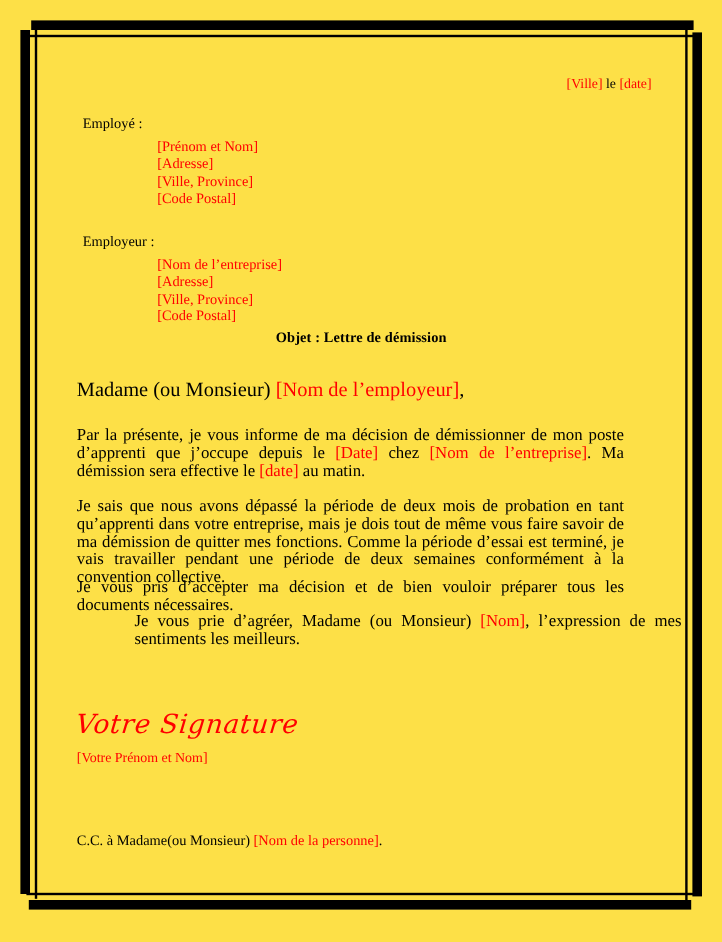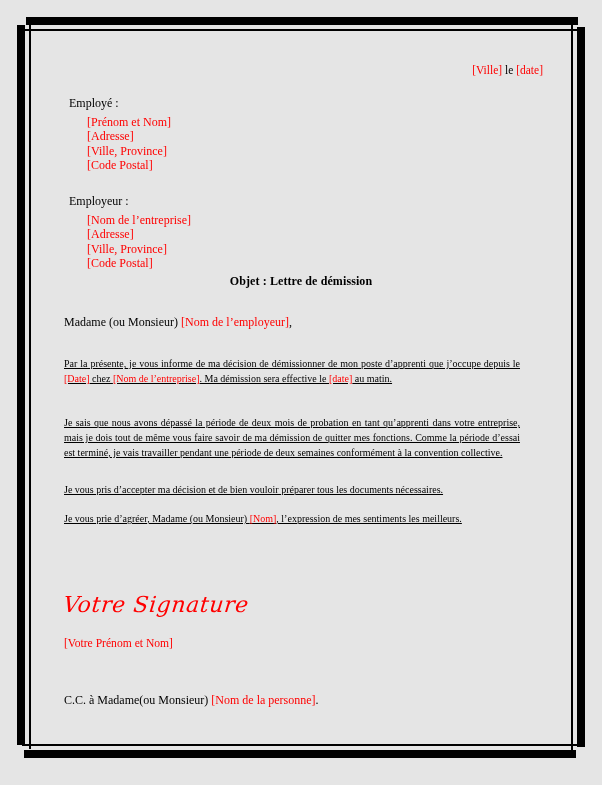--- a/index.html
+++ b/index.html
@@ -13,21 +13,21 @@
     font-family: "Liberation Serif", "DejaVu Serif", serif;
     color: #000000;
     overflow: hidden;
   }
 
   
   .page {
     position: relative;
     width: 602px;
     height: 785px;
-    background: #e5e5e5;
+    background: #fde047;
   }
 
   .frame-bar {
     position: absolute;
     background: #000000;
   }
   
   .bar-top    { left: 26px;  top: 17px;  width: 552px; height: 8px; }
   .bar-bottom { left: 24px;  top: 750px; width: 552px; height: 8px; }
   .bar-left   { left: 17px;  top: 25px;  width: 8px;   height: 720px; }
@@ -76,53 +76,53 @@
     white-space: nowrap;
   }
   .addr-lines {
     margin: 0;
     padding: 0 0 0 22px;
     list-style: none;
   }
   .addr-lines li {
     color: #ff0000;
     white-space: nowrap;
+    margin-left: 44px;
   }
 
   .subject {
     position: absolute;
     left: 0;
     top: 274px;
     width: 602px;
     text-align: center;
     font-weight: bold;
     font-size: 12px;
     letter-spacing: 0.1px;
   }
 
   .salutation {
     position: absolute;
     left: 64px;
     top: 315px;
-    font-size: 12px;
+    font-size: 17px;
   }
 
   .para {
     position: absolute;
     left: 64px;
     width: 456px;
-    font-size: 10px;
+    font-size: 14px;
     line-height: 14.8px;
     text-align: justify;
-    text-decoration: underline;
   }
   .para-1 { top: 357px; }
   .para-2 { top: 416px; }
   .para-3 { top: 483px; }
-  .para-4 { top: 512px; }
+  .para-4 { top: 512px; margin-left: 48px; }
 
   .signature-script {
     position: absolute;
     left: 62px;
     top: 592px;
     color: #ff0000;
     font-family: "DejaVu Serif", "Liberation Serif", serif;
     font-style: italic;
     font-size: 22px;
     line-height: 26px;
@@ -132,21 +132,20 @@
     white-space: nowrap;
   }
 
   .signature-name {
     position: absolute;
     left: 64px;
     top: 625px;
     color: #ff0000;
     font-size: 11.6px;
     white-space: nowrap;
-    margin-top: 12px;
   }
 
   .cc-line {
     position: absolute;
     left: 64px;
     top: 693px;
     font-size: 12px;
     white-space: nowrap;
   }
 </style>

